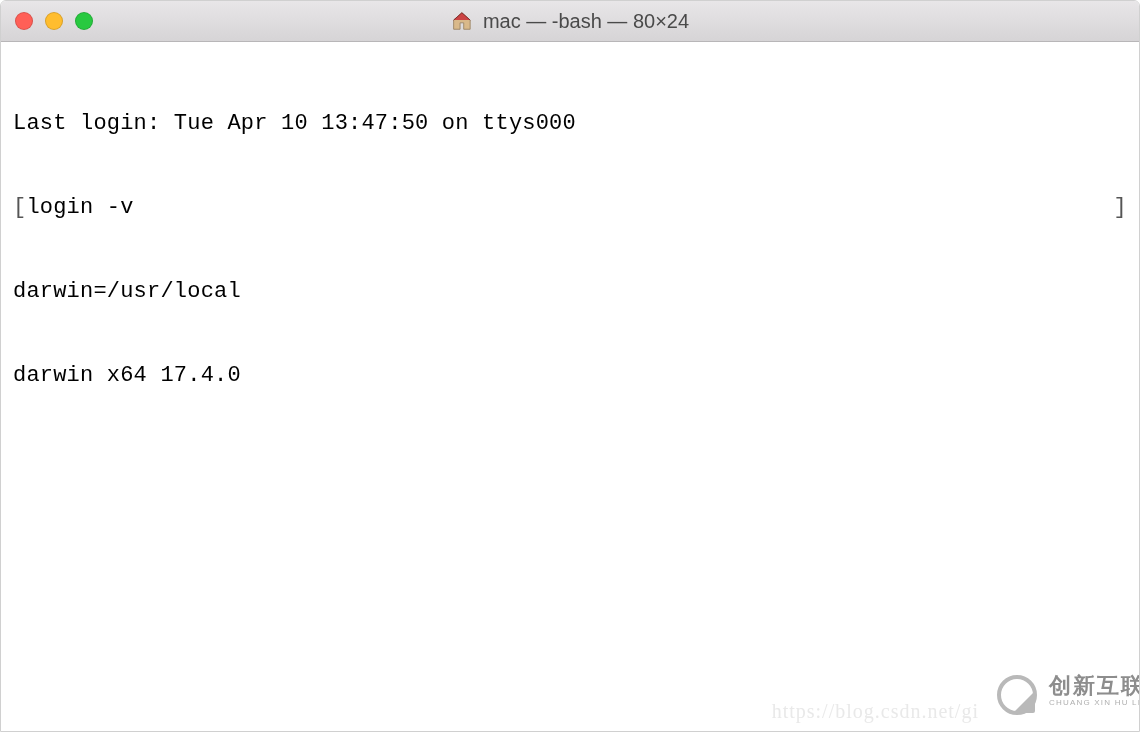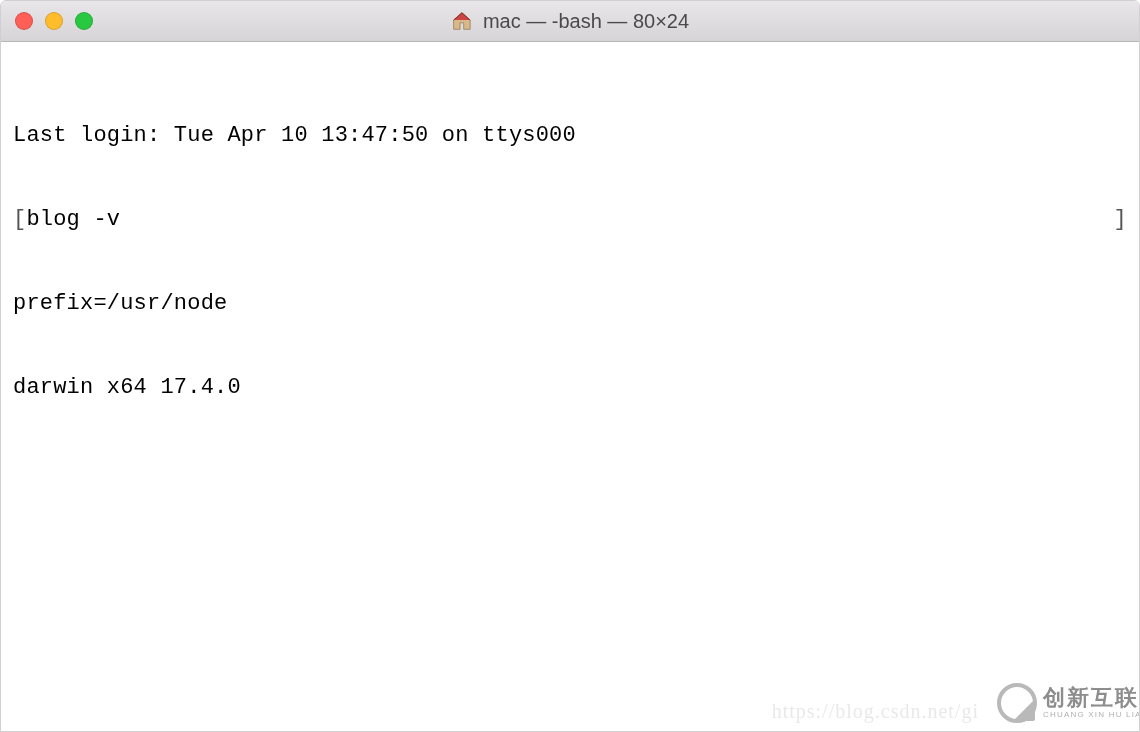--- a/index.html
+++ b/index.html
@@ -60,21 +60,21 @@
       font-weight: 400;
     }
     .home-icon-svg {
       width: 22px;
       height: 22px;
       display: block;
     }
     .terminal-body {
       flex: 1;
       background: #ffffff;
-      padding: 24px 12px;
+      padding: 12px 12px;
       font-size: 22px;
       line-height: 28px;
       color: #000;
       white-space: pre;
       font-family: "Menlo", "Monaco", "Courier New", monospace;
       letter-spacing: 0.2px;
       position: relative;
       overflow: hidden;
     }
     .line {
@@ -104,22 +104,21 @@
       pointer-events: none;
     }
     .watermark-logo {
       position: absolute;
       bottom: 0;
       right: 0;
       width: 150px;
       height: 56px;
       background: rgba(255,255,255,0.85);
       display: flex;
-      align-items: center;
-      gap: 6px;
+      gap: 12px;
       padding-left: 8px;
       pointer-events: none;
     }
     .logo-circle {
       width: 40px;
       height: 40px;
       border: 4px solid #b9b9b9;
       border-radius: 50%;
       position: relative;
       flex-shrink: 0;
@@ -172,24 +171,24 @@
           <path d="M3 11 L12 3 L21 11" fill="#c44" stroke="#7a2a2a" stroke-width="1"></path>
         </svg>
       </span>
       <span>mac — -bash — 80×24</span>
     </div>
   </div>
 
   <div class="terminal-body">
     <div class="line">Last login: Tue Apr 10 13:47:50 on ttys000</div>
     <div class="line prompt-line">
-      <span class="prompt-bracket">[</span><span>blog -v</span>
+      <span class="prompt-bracket">[</span><span>login -v</span>
       <span class="right-bracket">]</span>
     </div>
-    <div class="line">prefix=/usr/node</div>
+    <div class="line">darwin=/usr/local</div>
     <div class="line">darwin x64 17.4.0</div>
     
     
 
     <div class="watermark-text">https://blog.csdn.net/gi</div>
     <div class="watermark-logo">
       <div class="logo-circle"></div>
       <div class="logo-text-wrap">
         <span class="logo-cn">创新互联</span>
         <span class="logo-en">CHUANG XIN HU LIAN</span>

